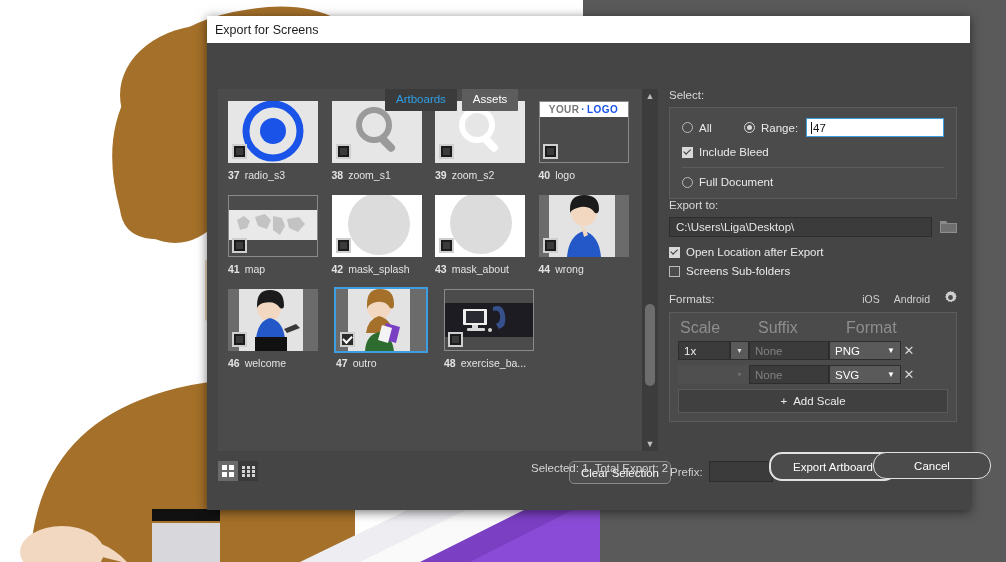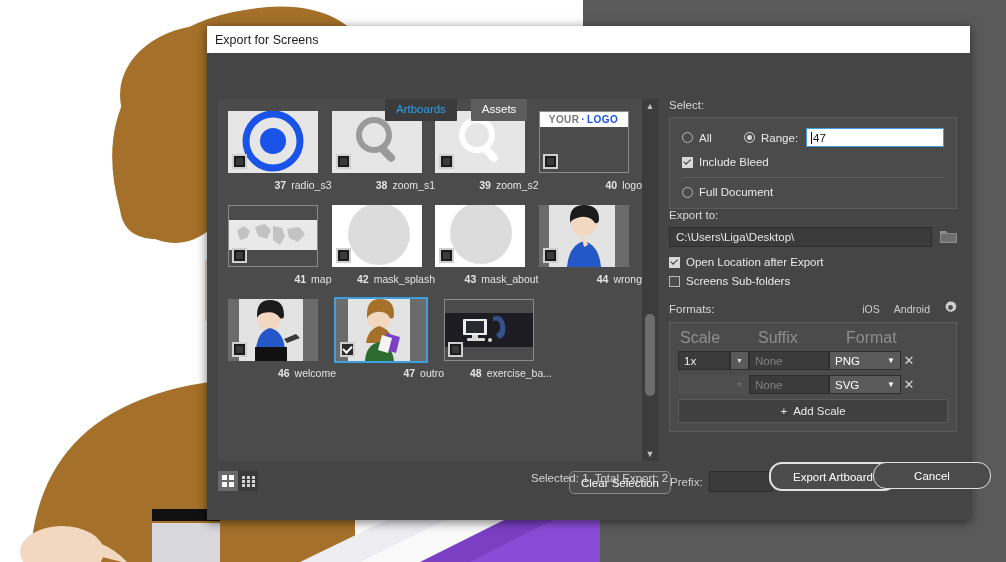--- a/index.html
+++ b/index.html
@@ -9,46 +9,46 @@
     background:#ffffff;
   }
 
   
   #bg{position:absolute;inset:0;overflow:hidden;background:#ffffff;}
   #bg .rightpane{position:absolute;left:583px;top:0;width:423px;height:562px;background:#5a5a5a;}
   #bg svg{position:absolute;left:0;top:0;}
 
   
   #dialog{
-    position:absolute;left:207px;top:26px;width:763px;height:494px;
+    position:absolute;left:207px;top:16px;width:763px;height:494px;
     background:#454545;
     box-shadow:0 2px 10px rgba(0,0,0,.55);
     color:#e8e8e8;
     font-size:12px;
   }
   #titlebar{
     height:27px;background:#ffffff;color:#1c1c1c;
     display:flex;align-items:center;padding-left:8px;
     font-size:12.5px;
   }
   #dlgbody{position:relative;height:467px;}
 
   
-  #tabs{position:absolute;left:178px;top:46px;display:flex;gap:14px;z-index:6;}
+  #tabs{position:absolute;left:178px;top:46px;display:flex;gap:5px;z-index:6;}
   .tab{
     padding:4px 11px 5px;font-size:11.5px;background:#5d5d5d;color:#fff;
     border-radius:1px;line-height:1.1;cursor:default;
   }
   .tab.active{background:#3b3b3b;color:#2e9fe8;}
 
   
   #left{position:absolute;left:11px;top:46px;width:440px;height:362px;background:#4b4b4b;}
   #grid{position:absolute;left:0;top:12px;width:424px;height:350px;overflow:hidden;}
   .row{display:flex;padding-left:10px;gap:0;}
-  .cell{width:108px;text-align:right;}
+  .cell{width:108px;}
   .thumbwrap{position:relative;width:90px;height:62px;}
   .thumb{width:90px;height:62px;background:#e6e6e6;box-sizing:border-box;overflow:hidden;position:relative;}
   .thumbwrap.sel{outline:2px solid #3e9fe0;outline-offset:0px;}
   .chk{
     position:absolute;left:4px;bottom:4px;width:15px;height:15px;
     background:#1b1b1b;border:2px solid #cfcfcf;box-sizing:border-box;
     display:flex;align-items:center;justify-content:center;
   }
   .chk.on{background:#2b2b2b;}
   .chk i{display:block;width:7px;height:7px;background:#3a3a3a;}

